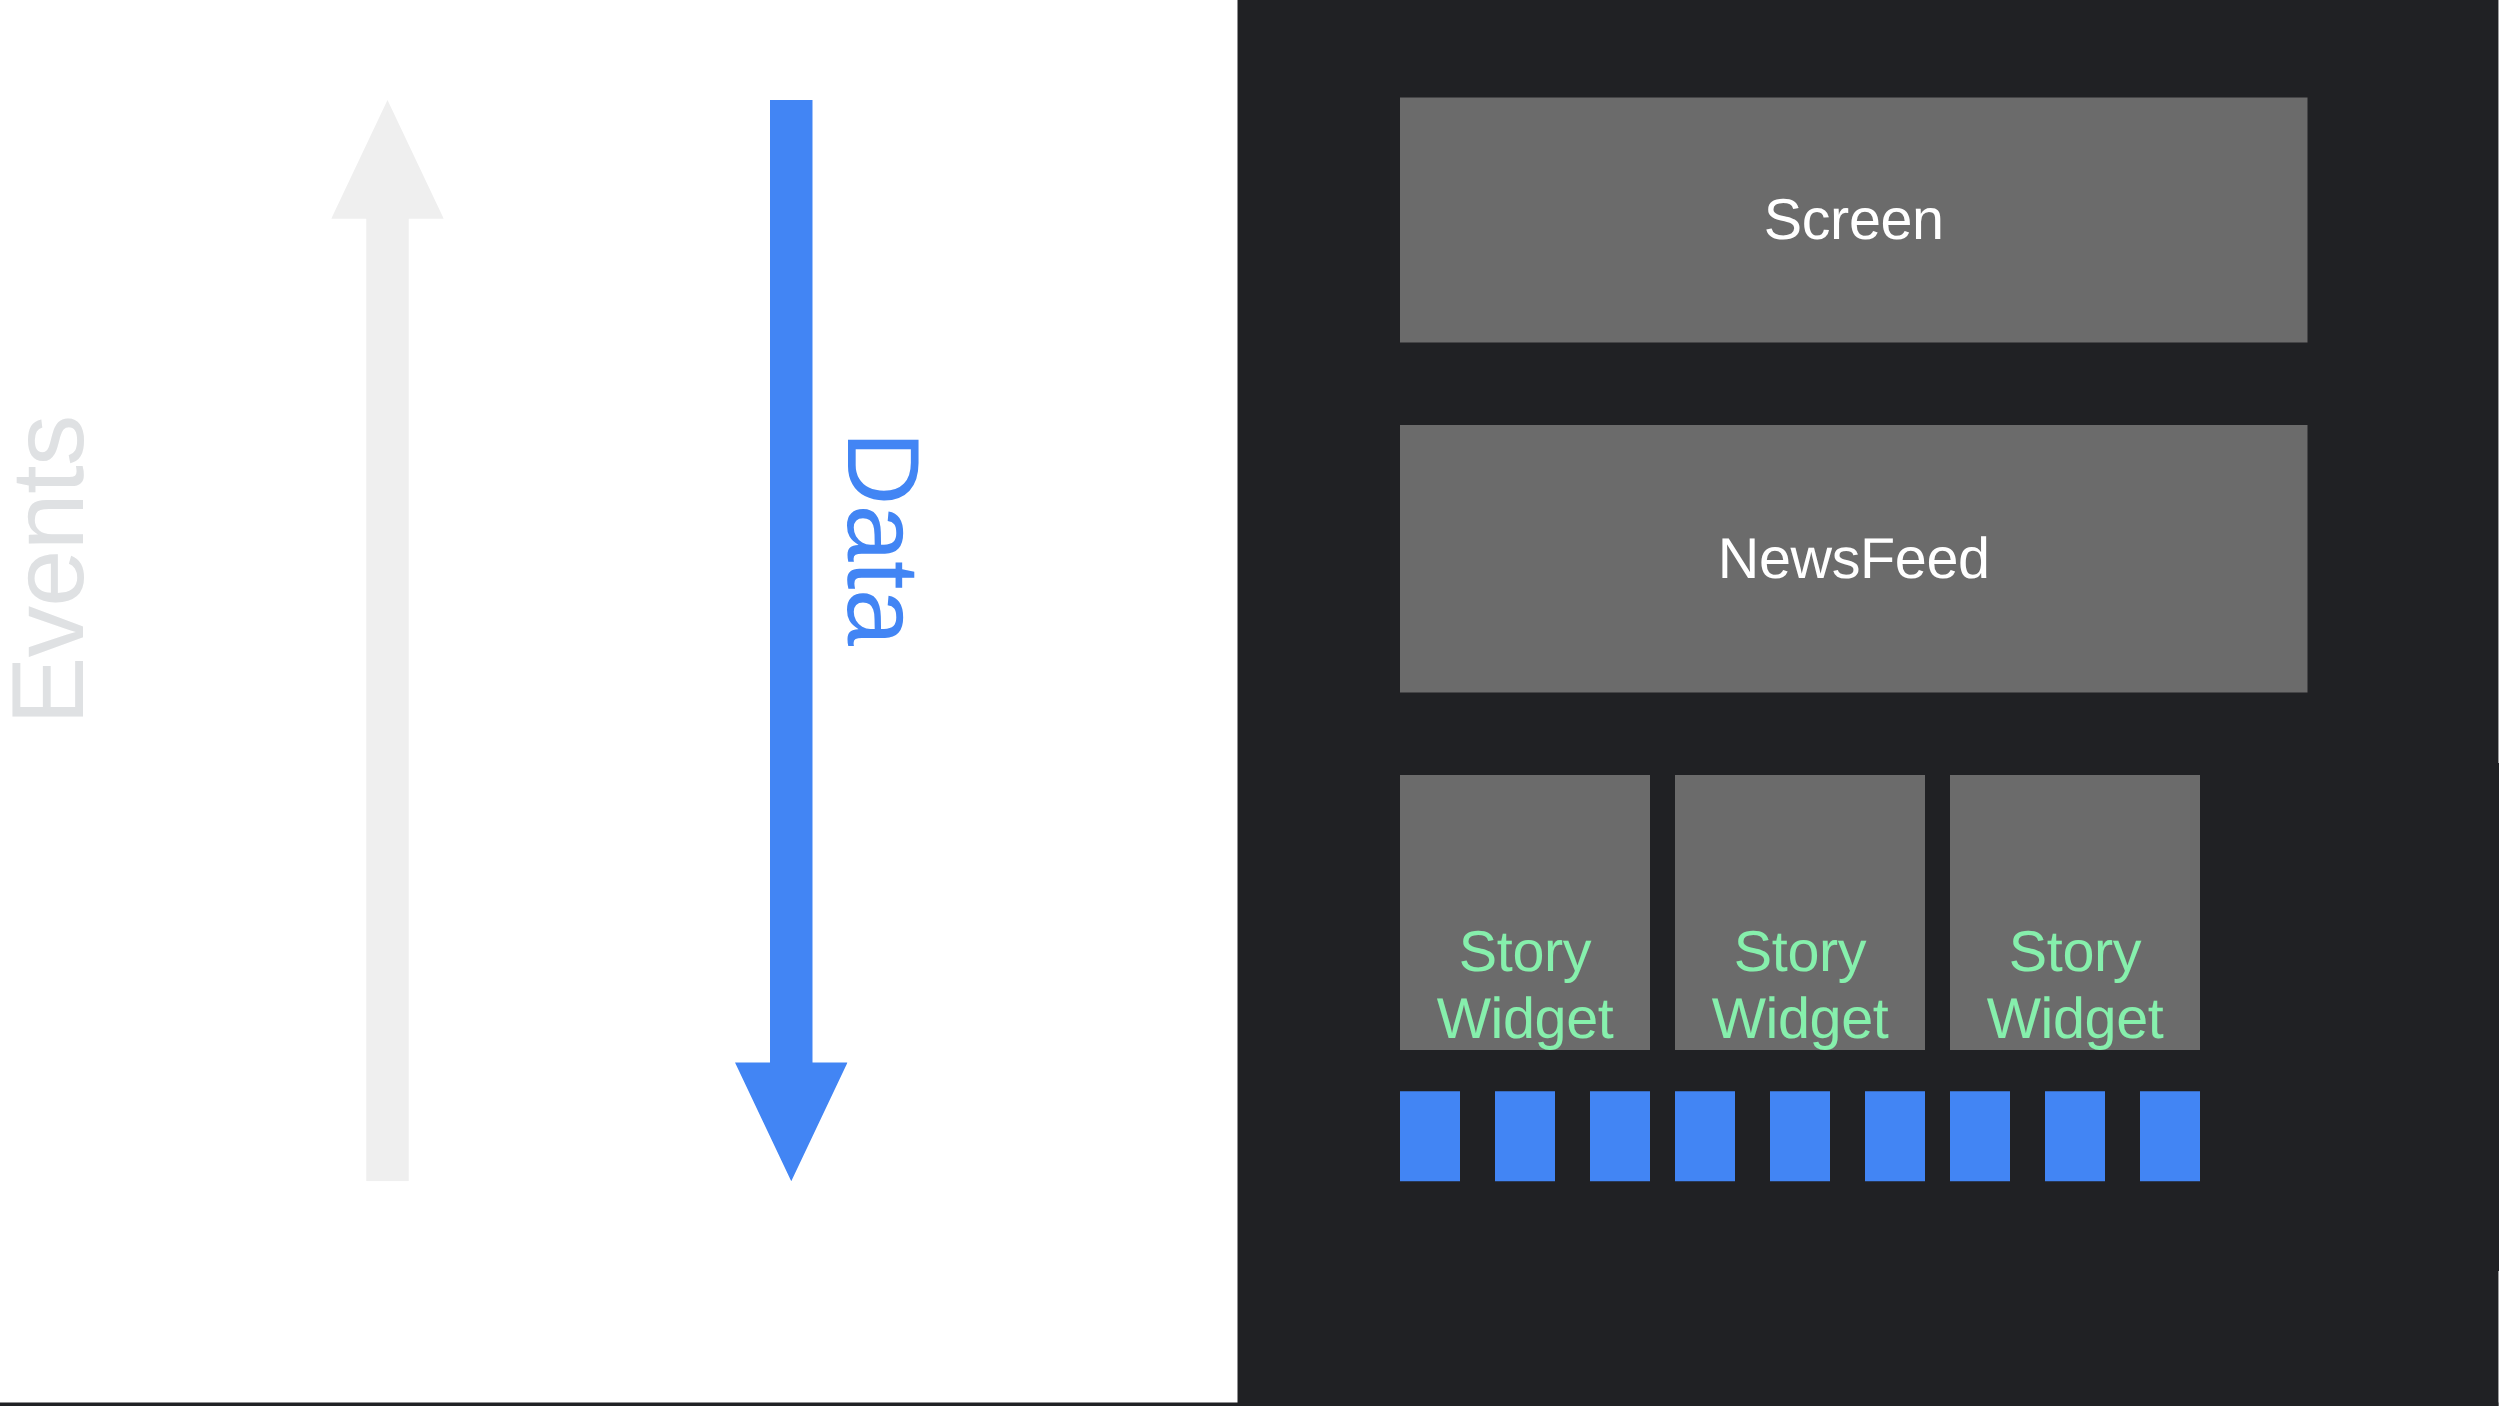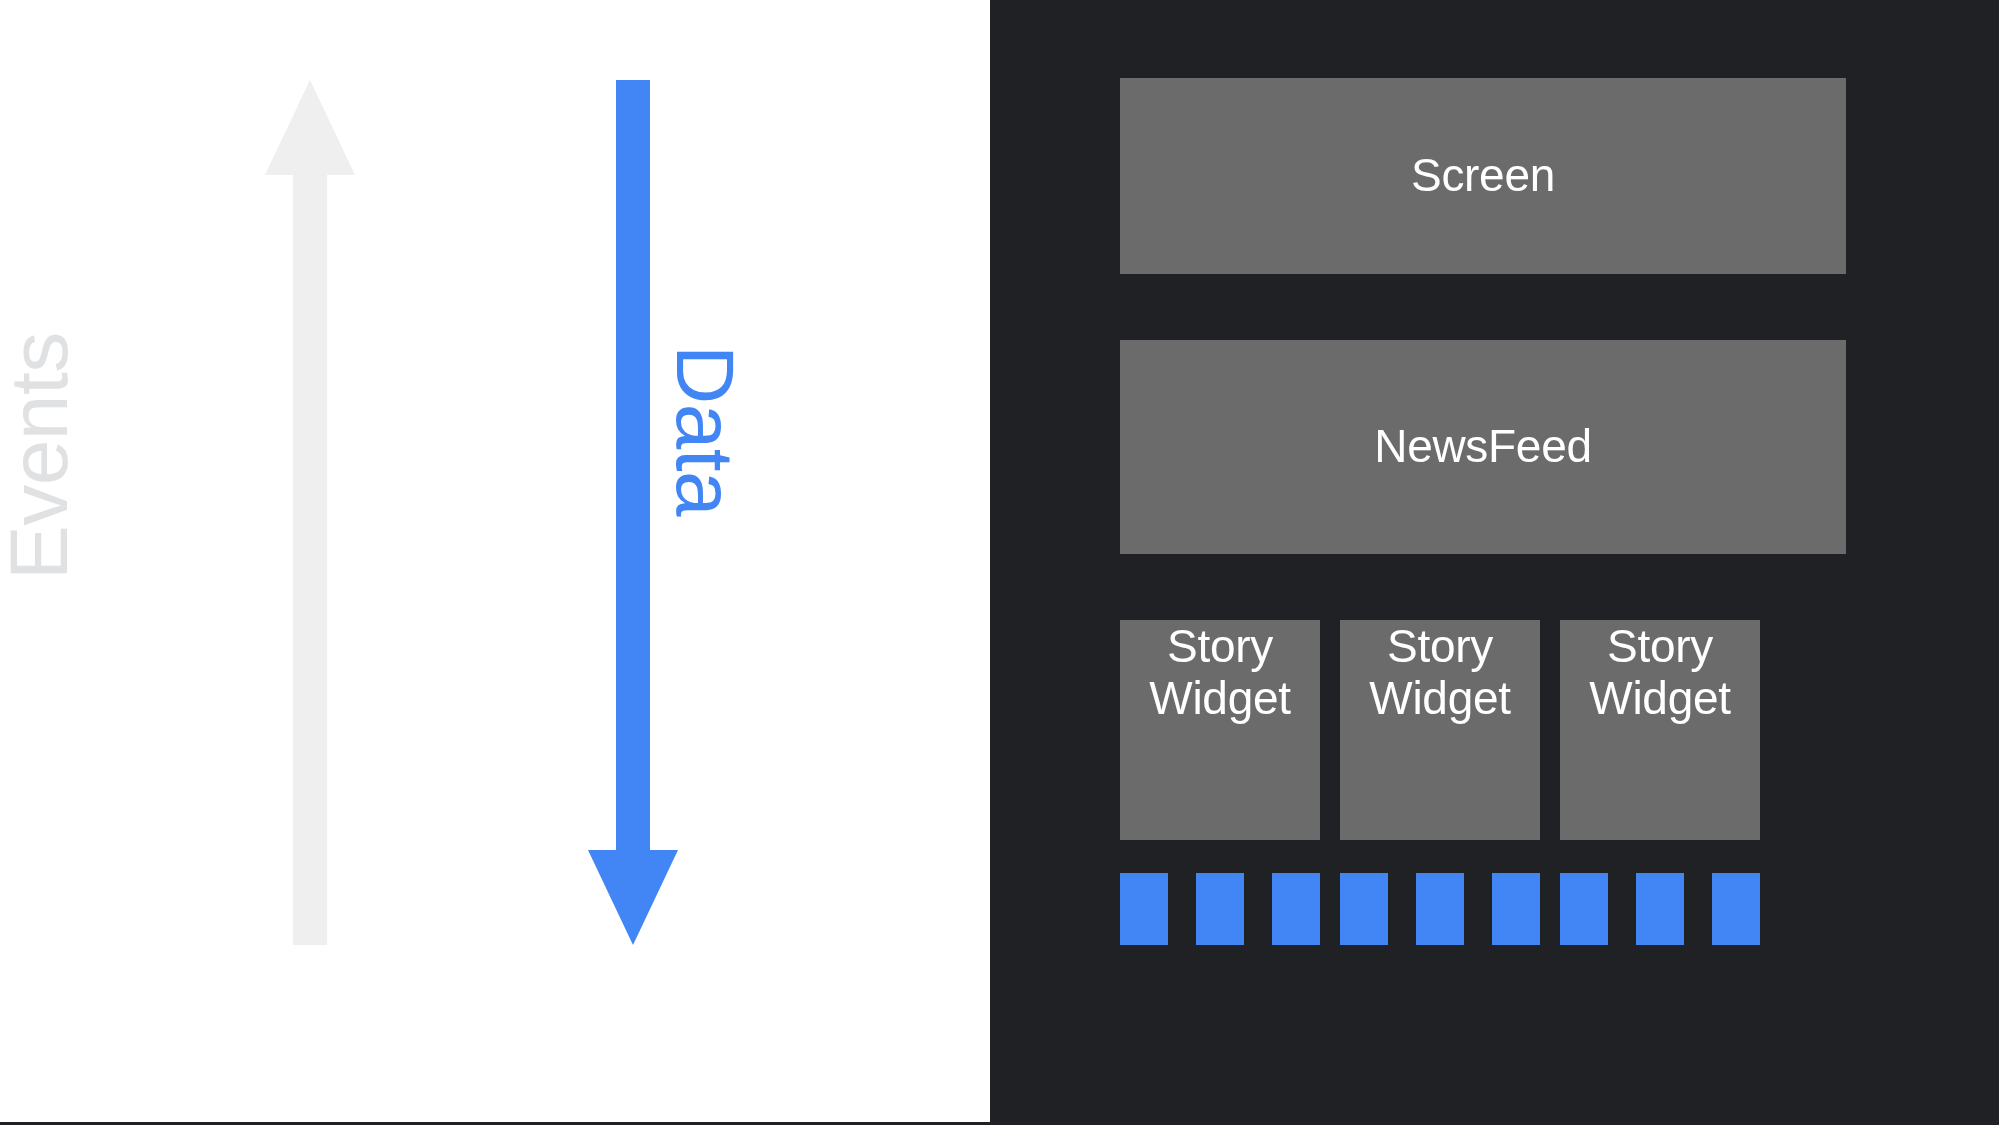--- a/index.html
+++ b/index.html
@@ -124,23 +124,23 @@
   }
   #story-col-0 { left: 130px; }
   #story-col-1 { left: 350px; }
   #story-col-2 { left: 570px; }
 
   .story-node {
     position: relative;
     width: 200px;
     height: 220px;
     background: #6b6b6b;
-    color: #ffffff;
+    color: #86efac;
     display: flex;
-    align-items: flex-start;
+    align-items: flex-end;
     justify-content: center;
     text-align: center;
     font-size: 46px;
     line-height: 1.14;
     font-weight: 400;
     letter-spacing: -0.3px;
   }
 
   .leaf-row {
     position: relative;

